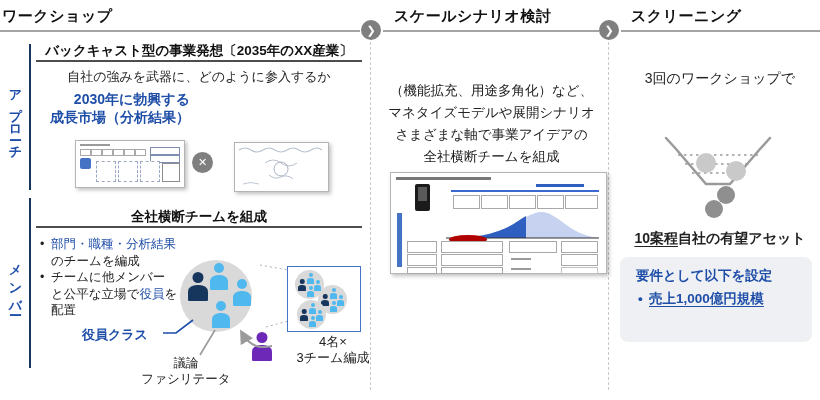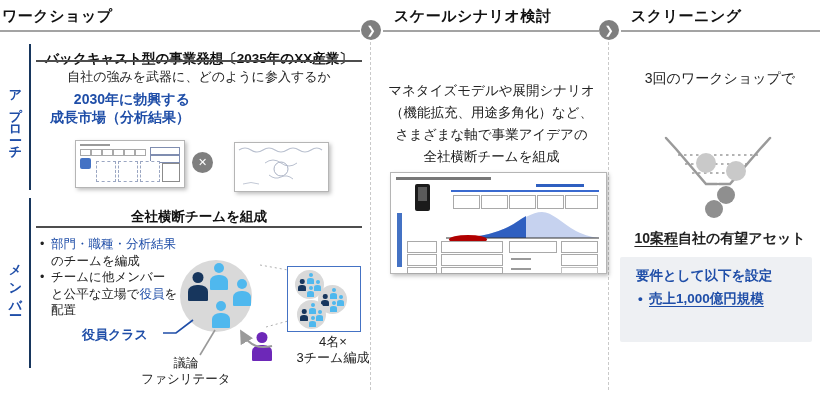--- a/index.html
+++ b/index.html
@@ -31,21 +31,21 @@
   .person{position:absolute;}
   .person .head{position:absolute;left:50%;transform:translateX(-50%);top:0;border-radius:50%;}
   .person .body{position:absolute;left:0;bottom:0;width:100%;border-radius:45% 45% 6% 6%/40% 40% 6% 6%;}
   
   .bul{position:relative;padding-left:11px;font-size:12.5px;line-height:1.32;color:#222;}
   .bul::before{content:"•";position:absolute;left:0;top:0;color:#222;}
   .blue-t{color:#1f4ea8;}
   
   .center-txt{position:absolute;text-align:center;font-size:14px;color:#222;white-space:nowrap;}
   .emph{font-weight:bold;text-decoration:underline;text-underline-offset:2.5px;}
-  .req-box{position:absolute;background:#eef0f3;border-radius:2px;}
+  .req-box{position:absolute;background:#eef0f3;border-radius:8px;}
   .req-line{position:relative;color:#1f4ea8;font-size:13.5px;font-weight:bold;line-height:1.7;white-space:nowrap;}
   .req-item{padding-left:13px;}
   .req-item::before{content:"•";position:absolute;left:2px;}
   .req-item span{text-decoration:underline;text-underline-offset:2.5px;}
   .small-lbl{font-size:12.5px;color:#222;text-align:center;line-height:1.25;white-space:nowrap;}
 </style>
 </head>
 <body>
 
 <div class="canvas">
@@ -66,21 +66,21 @@
   <div class="hr-gray" style="left:621px;top:30px;width:199px;"></div>
 
   <div class="vdash" style="left:370px;"></div>
   <div class="vdash" style="left:608px;"></div>
 
   <div class="vlabel" style="top:44px;height:146px;">アプローチ</div>
   <div class="vline" style="top:44px;height:146px;"></div>
   <div class="vlabel" style="top:198px;height:170px;">メンバー</div>
   <div class="vline" style="top:198px;height:170px;"></div>
 
-  <div class="sec-title" style="top:50px;text-align:center;">バックキャスト型の事業発想〔2035年のXX産業〕</div>
+  <div class="sec-title" style="top:42px;text-align:center;">バックキャスト型の事業発想〔2035年のXX産業〕</div>
   <div class="sec-rule" style="top:60px;"></div>
   <div class="abs body-txt" style="left:36px;top:68px;width:326px;text-align:center;">自社の強みを武器に、どのように参入するか</div>
 
   <div class="blue-lbl" style="left:40px;top:90px;width:150px;">
     <span>2030年に勃興する</span><br>
     <span>成長市場（分析結果）</span>
   </div>
 
   <div class="thumb" style="left:75px;top:140px;width:108px;height:46px;">
     <div class="tbar" style="left:4px;top:3px;width:30px;height:2px;"></div>
@@ -218,22 +218,22 @@
           <div class="body" style="height:6px;background:#4fb8ee;"></div>
         </div>
     </div>
   </div>
   <div class="abs small-lbl" style="left:283px;top:334px;width:86px;font-size:13px;margin-left:7px;">
     <span>4名×</span><br>
     <span>3チーム編成</span>
   </div>
 
   <div class="abs" style="left:383px;top:80px;width:217px;text-align:center;font-size:13.5px;line-height:22px;color:#222;">
+    <div>（機能拡充、用途多角化）など、</div>
     <div>マネタイズモデルや展開シナリオ</div>
-    <div>（機能拡充、用途多角化）など、</div>
     <div>さまざまな軸で事業アイデアの</div>
     <div>全社横断チームを組成</div>
   </div>
 
   <div class="thumb" style="left:390px;top:172px;width:215px;height:100px;">
     <div class="tbar" style="left:5px;top:4px;width:95px;height:3px;background:#777;"></div>
     <div class="abs" style="left:24px;top:11px;width:15px;height:27px;background:#1b1b1b;border-radius:2px;"></div>
     <div class="abs" style="left:27px;top:14px;width:9px;height:14px;background:#5a5a5a;"></div>
     <div class="tbar" style="left:145px;top:11px;width:48px;height:3px;background:#2f5fc0;"></div>
     <div class="abs" style="left:60px;top:17px;width:148px;height:2px;background:#3a6ad0;"></div>

